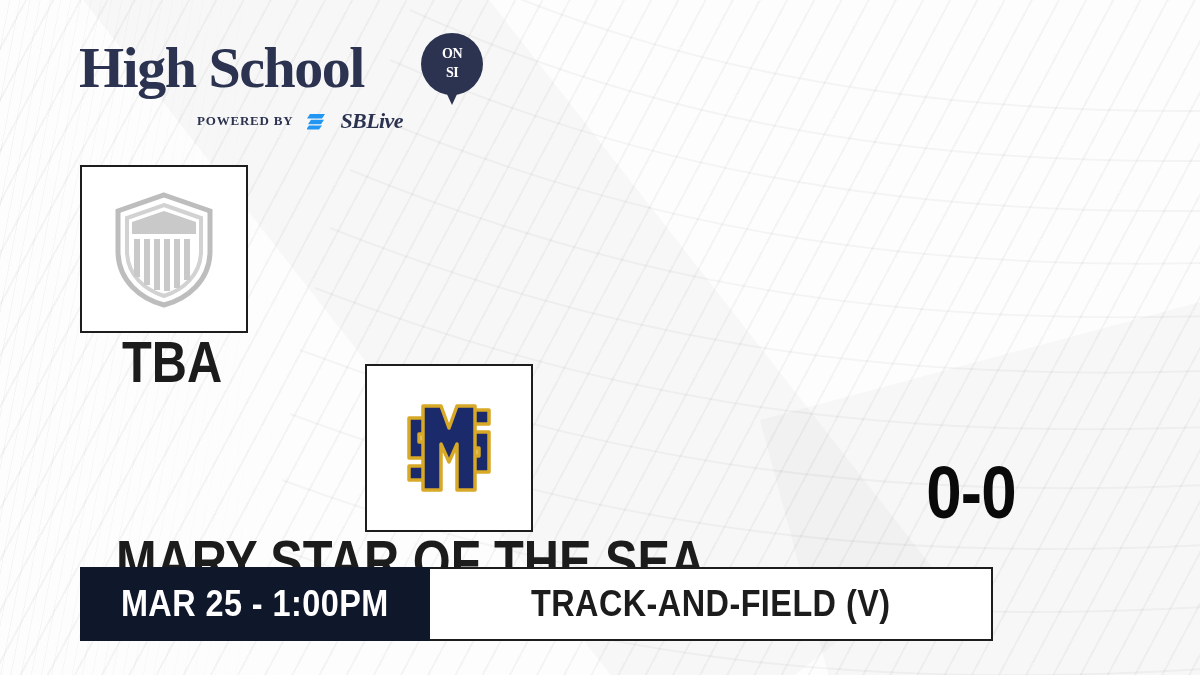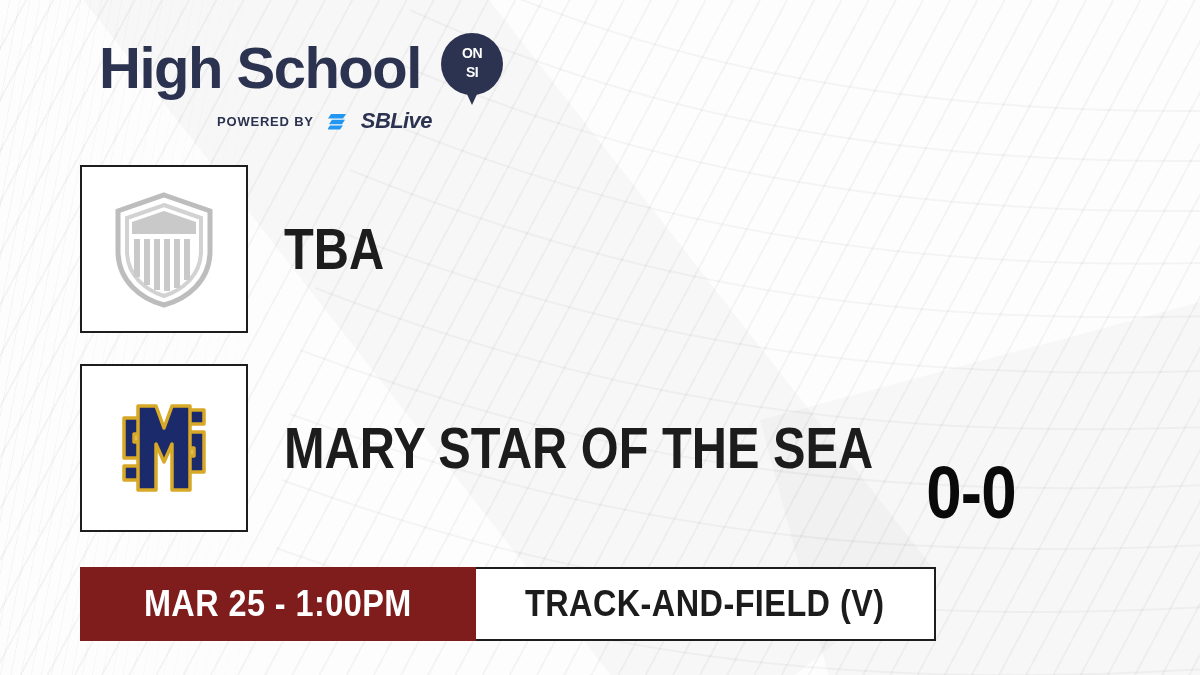--- a/index.html
+++ b/index.html
@@ -67,24 +67,25 @@
     transform-origin: top left;
   }
   .bg-waves {
     position: absolute;
     inset: 0;
   }
 
   
   .logo-block {
     position: absolute;
-    left: 99px;
+    left: 79px;
     top: 36px;
     width: 430px;
     height: 100px;
+    font-family: Liberation Serif, serif;
   }
   .logo-wordmark {
     font-size: 58px;
     font-weight: 700;
     letter-spacing: -1.5px;
     color: #2c3350;
     line-height: 64px;
     white-space: nowrap;
   }
   .pin-badge {
@@ -156,20 +157,21 @@
   .sbl-wordmark .lite {
     font-size: 22px;
   }
 
   
   .team-row {
     position: absolute;
     left: 80px;
     display: flex;
     align-items: center;
+    flex-direction: column;
   }
   .team-row.row-a { top: 165px; }
   .team-row.row-b { top: 364px; }
 
   .logo-card {
     width: 168px;
     height: 168px;
     border: 2px solid #1d1d1d;
     background: #ffffff;
     display: flex;
@@ -209,48 +211,48 @@
   
   .info-bar {
     position: absolute;
     left: 80px;
     top: 567px;
     height: 74px;
     display: flex;
     align-items: stretch;
   }
   .bar-date {
-    background: #7f1d1d;
+    background: #0f172a;
     color: #ffffff;
     display: flex;
     align-items: center;
     justify-content: center;
     padding: 0 24px;
     font-size: 36px;
     font-weight: 700;
     letter-spacing: 0.5px;
     transform-origin: center;
     box-sizing: border-box;
-    width: 396px;
+    width: 350px;
   }
   .bar-date span { transform: scaleX(0.9); display:inline-block; }
   .bar-sport {
     background: #ffffff;
     color: #1c1c1c;
     border: 2px solid #1d1d1d;
     border-left: none;
     display: flex;
     align-items: center;
     justify-content: center;
     padding: 0 8px;
     font-size: 36px;
     font-weight: 700;
     letter-spacing: 0.5px;
     box-sizing: border-box;
-    width: 460px;
+    width: 563px;
   }
   .bar-sport span { transform: scaleX(0.9); display:inline-block; }
 </style>
 </head>
 <body>
 
 <div class="stage">
 
   <div class="bg-layer bg-diagonals"></div>
   <div class="bg-band-a"></div>

